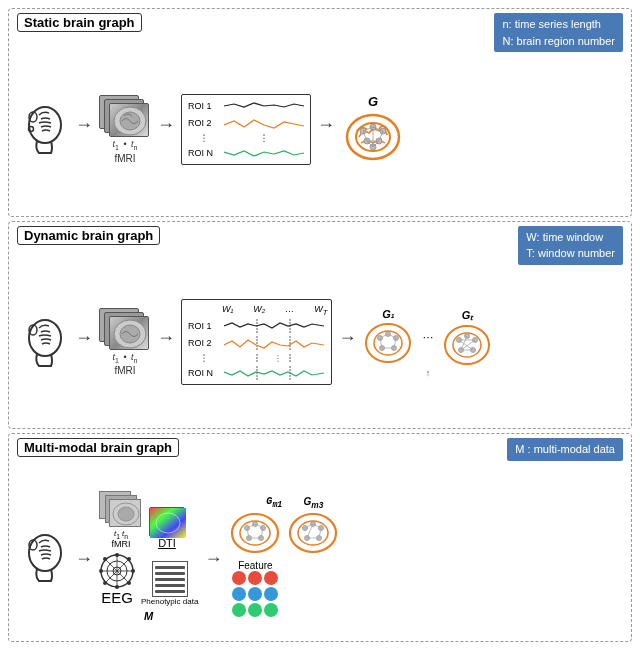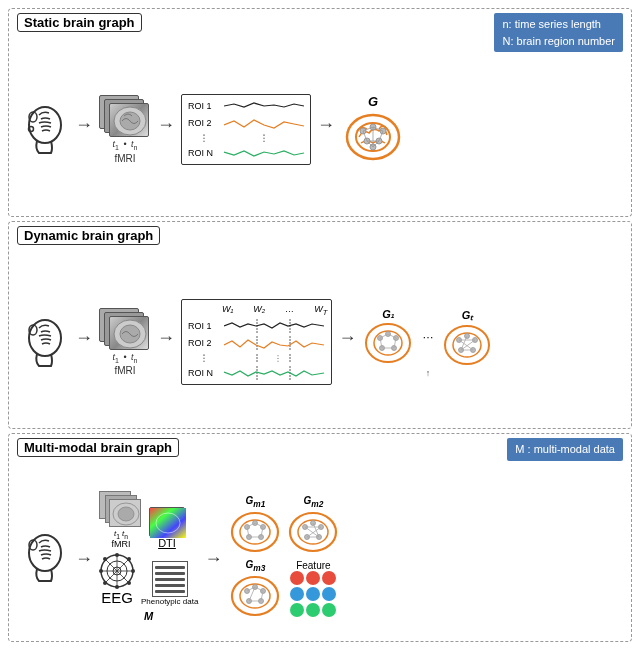--- a/index.html
+++ b/index.html
@@ -328,20 +328,23 @@
           <line x1="38" y1="32" x2="32" y2="38" stroke="#999" stroke-width="0.8"></line>
           <line x1="26" y1="32" x2="38" y2="32" stroke="#999" stroke-width="0.8"></line>
           <line x1="32" y1="18" x2="32" y2="38" stroke="#999" stroke-width="0.8"></line>
         </svg>
       </div>
     </div>
   </div>
 
   <div class="section">
     <div class="section-label">Dynamic brain graph</div>
+    <div class="info-box">
+      <span>W: time window<br>T: window number</span>
+    </div>
     <div class="sec2-content">
 
       <svg class="brain-head" viewBox="0 0 52 52">
         <ellipse cx="28" cy="22" rx="16" ry="18" fill="none" stroke="#333" stroke-width="2"></ellipse>
         <path d="M20 38 Q18 46 22 50 L34 50 Q36 46 34 38" fill="none" stroke="#333" stroke-width="2"></path>
         <ellipse cx="16" cy="14" rx="4" ry="5" fill="none" stroke="#333" stroke-width="1.5"></ellipse>
         <path d="M22 12 Q26 8 32 10" fill="none" stroke="#333" stroke-width="1.5"></path>
         <path d="M24 16 Q28 14 33 16" fill="none" stroke="#333" stroke-width="1.5"></path>
         <path d="M22 20 Q27 18 34 20" fill="none" stroke="#333" stroke-width="1.5"></path>
         <path d="M24 24 Q29 22 34 24" fill="none" stroke="#333" stroke-width="1.5"></path>
@@ -556,55 +559,38 @@
             <div style="font-size:8px; text-align:center;">Phenotypic data</div>
           </div>
         </div>
         <div style="font-size:11px; font-weight:bold; font-style:italic; text-align:center;">M</div>
       </div>
 
       <div class="arrow" style="margin-top:18px;">→</div>
 
       <div style="display:grid; grid-template-columns:1fr 1fr; gap:4px; margin-top:18px; flex-shrink:0;">
 
-        <div style="display:flex; flex-direction:column; align-items:center;">
+        <div style="display:flex; flex-direction:column; align-items:flex-end;font-family:Liberation Mono, monospace;">
           <span style="font-size:10px; font-style:italic; font-weight:bold;">G<sub>m1</sub></span>
           <svg width="54" height="46" viewBox="0 0 54 46">
             <ellipse cx="27" cy="23" rx="23" ry="19" fill="none" stroke="#e67e22" stroke-width="2.2"></ellipse>
             <ellipse cx="27" cy="23" rx="15" ry="12" fill="none" stroke="#e67e22" stroke-width="1.5"></ellipse>
             <circle cx="19" cy="18" r="2.5" fill="#bbb" stroke="#999" stroke-width="0.8"></circle>
             <circle cx="27" cy="14" r="2.5" fill="#bbb" stroke="#999" stroke-width="0.8"></circle>
             <circle cx="35" cy="18" r="2.5" fill="#bbb" stroke="#999" stroke-width="0.8"></circle>
             <circle cx="21" cy="28" r="2.5" fill="#bbb" stroke="#999" stroke-width="0.8"></circle>
             <circle cx="33" cy="28" r="2.5" fill="#bbb" stroke="#999" stroke-width="0.8"></circle>
             <line x1="19" y1="18" x2="27" y2="14" stroke="#aaa" stroke-width="0.8"></line>
             <line x1="27" y1="14" x2="35" y2="18" stroke="#aaa" stroke-width="0.8"></line>
             <line x1="19" y1="18" x2="21" y2="28" stroke="#aaa" stroke-width="0.8"></line>
             <line x1="35" y1="18" x2="33" y2="28" stroke="#aaa" stroke-width="0.8"></line>
             <line x1="21" y1="28" x2="33" y2="28" stroke="#aaa" stroke-width="0.8"></line>
           </svg>
         </div>
 
-        <div style="display:flex; flex-direction:column; align-items:center;">
-          <span style="font-size:10px; font-style:italic; font-weight:bold;">G<sub>m2</sub></span>
-          <svg width="54" height="46" viewBox="0 0 54 46">
-            <ellipse cx="27" cy="23" rx="23" ry="19" fill="none" stroke="#e67e22" stroke-width="2.2"></ellipse>
-            <ellipse cx="27" cy="23" rx="15" ry="12" fill="none" stroke="#e67e22" stroke-width="1.5"></ellipse>
-            <circle cx="19" cy="18" r="2.5" fill="#bbb" stroke="#999" stroke-width="0.8"></circle>
-            <circle cx="27" cy="14" r="2.5" fill="#bbb" stroke="#999" stroke-width="0.8"></circle>
-            <circle cx="35" cy="18" r="2.5" fill="#bbb" stroke="#999" stroke-width="0.8"></circle>
-            <circle cx="21" cy="28" r="2.5" fill="#bbb" stroke="#999" stroke-width="0.8"></circle>
-            <circle cx="33" cy="28" r="2.5" fill="#bbb" stroke="#999" stroke-width="0.8"></circle>
-            <line x1="19" y1="18" x2="35" y2="18" stroke="#aaa" stroke-width="0.8"></line>
-            <line x1="27" y1="14" x2="33" y2="28" stroke="#aaa" stroke-width="0.8"></line>
-            <line x1="19" y1="18" x2="33" y2="28" stroke="#aaa" stroke-width="0.8"></line>
-            <line x1="35" y1="18" x2="21" y2="28" stroke="#aaa" stroke-width="0.8"></line>
-            <line x1="21" y1="28" x2="33" y2="28" stroke="#aaa" stroke-width="0.8"></line>
-          </svg>
-        </div>
 
         <div style="display:flex; flex-direction:column; align-items:center;">
           <span style="font-size:10px; font-style:italic; font-weight:bold;">G<sub>m3</sub></span>
           <svg width="54" height="46" viewBox="0 0 54 46">
             <ellipse cx="27" cy="23" rx="23" ry="19" fill="none" stroke="#e67e22" stroke-width="2.2"></ellipse>
             <ellipse cx="27" cy="23" rx="15" ry="12" fill="none" stroke="#e67e22" stroke-width="1.5"></ellipse>
             <circle cx="19" cy="18" r="2.5" fill="#bbb" stroke="#999" stroke-width="0.8"></circle>
             <circle cx="27" cy="14" r="2.5" fill="#bbb" stroke="#999" stroke-width="0.8"></circle>
             <circle cx="35" cy="18" r="2.5" fill="#bbb" stroke="#999" stroke-width="0.8"></circle>
             <circle cx="21" cy="28" r="2.5" fill="#bbb" stroke="#999" stroke-width="0.8"></circle>

